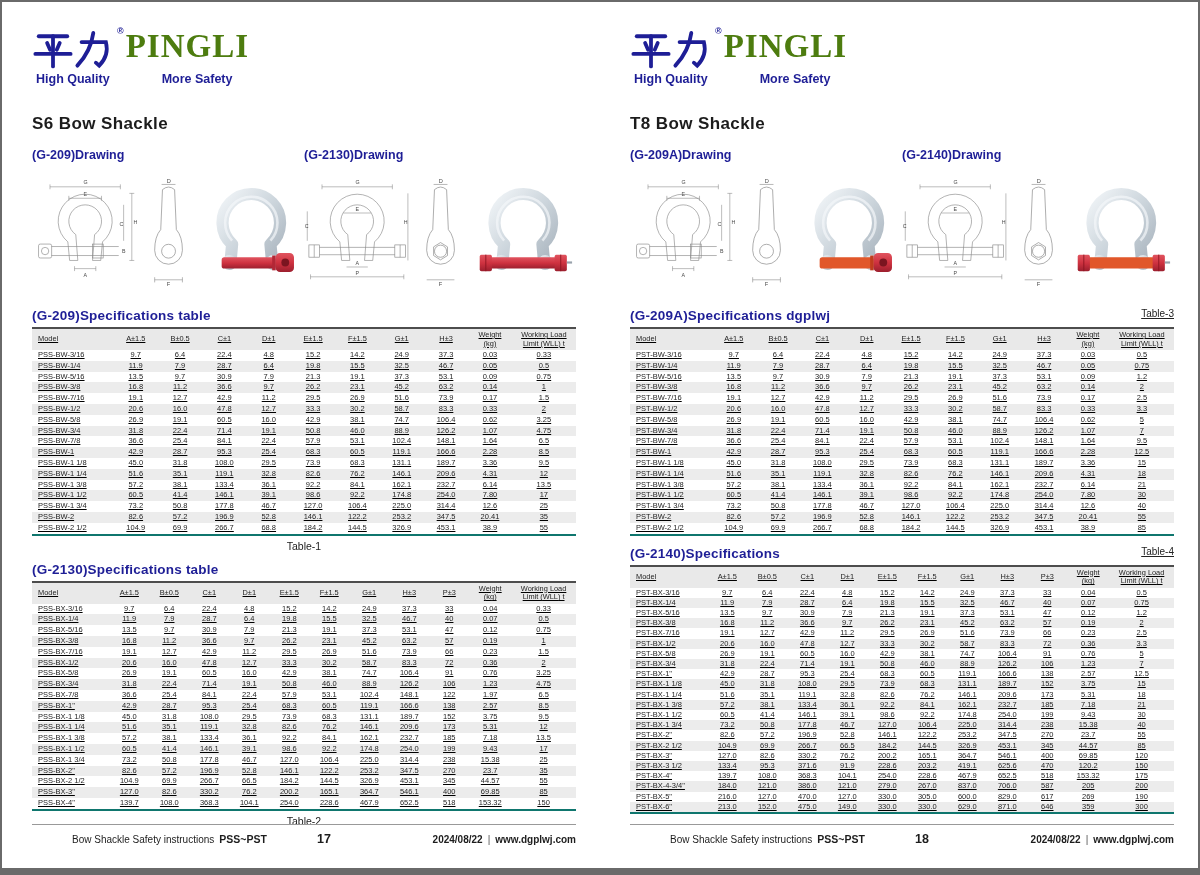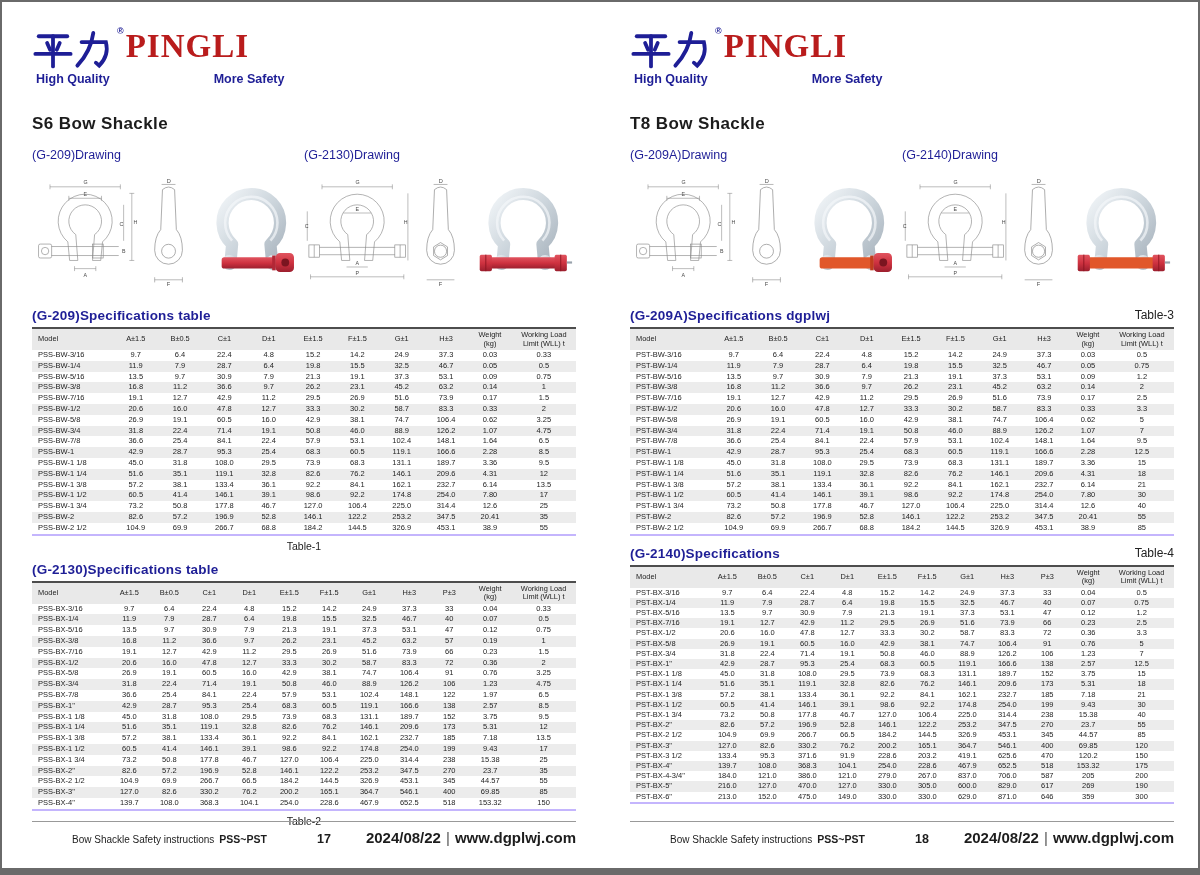--- a/index.html
+++ b/index.html
@@ -6,64 +6,64 @@
   body { font-family:"Liberation Sans", sans-serif; background:#fff; width:1200px; height:875px; overflow:hidden; }
   .sheet { position:relative; width:1200px; height:875px; border:2px solid #6a6a6a; border-bottom:7px solid #6a6a6a; display:flex; background:#fff; }
   .page { position:relative; width:598px; height:100%; padding:24px 24px 0 30px; background:#fff; }
   .page-divider { width:2px; background:#6a6a6a; height:100%; }
 
   
   .brand { position:relative; height:72px; }
   .logo-row { display:flex; align-items:flex-start; }
   .logo-cn { width:84px; height:44px; }
   .logo-reg { font-size:9px; color:#1e1e96; margin:0 2px 0 1px; font-weight:bold; }
-  .logo-en { font-family:"Liberation Serif", serif; font-weight:bold; font-size:33px; line-height:40px; color:#b91c1c; letter-spacing:1px; }
+  .logo-en { font-family:"Liberation Serif", serif; font-weight:bold; font-size:33px; line-height:40px; color:#4d7c0f; letter-spacing:1px; }
   .tagline { display:flex; color:#1e1e96; font-size:12.5px; font-weight:bold; margin-top:2px; }
   .tagline span:first-child { margin-left:4px; }
-  .tagline span:last-child { margin-left:104px; }
+  .tagline span:last-child { margin-left:52px; }
 
   .page-title { font-size:17px; font-weight:bold; color:#1c1c1c; letter-spacing:0.4px; margin-top:16px; }
 
   
   .drawings-row { display:flex; margin-top:14px; height:150px; }
   .drawing-block { width:50%; position:relative; }
-  .drawing-label { font-size:12.5px; font-weight:normal; color:#1e1e96; }
+  .drawing-label { font-size:12.5px; font-weight:bold; color:#1e1e96; }
   .figs { display:flex; align-items:flex-end; gap:8px; margin-top:4px; height:126px; }
   .fig-line { stroke:#8a8a8a; }
   .fig-line text { font-size:6.5px; fill:#4a4a4a; stroke:none; font-family:"Liberation Sans",sans-serif; }
   .fig-line path, .fig-line line, .fig-line rect, .fig-line circle { fill:none; stroke:#8a8a8a; stroke-width:0.8; }
   .fig-line .dim { stroke-width:0.6; stroke:#777; }
 
   
   .section { margin-top:10px; }
   .sec-head { display:flex; justify-content:space-between; align-items:flex-start; margin-bottom:4px; }
   .sec-heading { font-size:13.5px; font-weight:bold; color:#1e1e96; letter-spacing:0.2px; }
-  .corner-label { font-size:12px; color:#222; }
-  table.spec { width:100%; border-collapse:collapse; table-layout:fixed; border-top:2px solid #4d4d4d; border-bottom:2px solid #c4b5fd; }
+  .corner-label { font-size:10px; color:#222;text-decoration:underline; }
+  table.spec { width:100%; border-collapse:collapse; table-layout:fixed; border-top:2px solid #4d4d4d; border-bottom:2px solid #0f766e;text-decoration:underline; }
   table.spec th { background:#e9e9e9; font-weight:normal; font-size:7.4px; color:#222; text-align:center; padding:2px 0 2px; white-space:pre-line; line-height:1.15; vertical-align:middle; }
   table.spec td { font-size:7.5px; color:#1d1d1d; text-align:center; height:10.8px; line-height:10.8px; white-space:nowrap; overflow:hidden; }
   table.spec.compact td { height:10.2px; line-height:10.2px; }
   table.spec th.model, table.spec td.model { text-align:left; padding-left:6px; }
   table.spec tbody tr:nth-child(even) { background:#ececec; }
   col.c-model { width:15%; }
   col.c-num { width:8.15%; }
   col.c-weight { width:8%; }
   col.c-wll { width:11.8%; }
   .t12 col.c-model { width:14.2%; }
   .t12 col.c-num { width:7.35%; }
   .t12 col.c-weight { width:7.7%; }
   .t12 col.c-wll { width:11.9%; }
   .table-caption { text-align:center; font-size:10.5px; color:#222; margin-top:4px; }
 
   
   .page-footer { position:absolute; left:30px; right:24px; bottom:22px; border-top:1px solid #999; padding-top:7px; display:flex; align-items:baseline; font-size:10px; color:#1d1d1d; }
   .footer-left { flex:1;padding-left:40px; }
   .footer-left b { margin-left:5px; font-size:10.5px; }
   .footer-page { width:60px; text-align:center; font-size:12.5px; font-weight:bold; }
-  .footer-right { flex:1; text-align:right; font-weight:bold; font-size:15px; }
+  .footer-right { flex:1; text-align:right; font-weight:bold; font-size:10px; }
   .footer-right .sep { color:#555; font-weight:normal; margin:0 5px; }
 </style>
 </head>
 <body>
 
 <svg width="0" height="0" style="position:absolute">
   <defs>
     <linearGradient id="silverGrad" x1="0" y1="0" x2="1" y2="1">
       <stop offset="0" stop-color="#f0f4f7"></stop>
         <stop offset="0.5" stop-color="#ccd5dc"></stop>
@@ -1262,20 +1262,34 @@
               <td>7.9</td>
               <td>21.3</td>
               <td>19.1</td>
               <td>37.3</td>
               <td>53.1</td>
               <td>47</td>
               <td>0.12</td>
               <td>1.2</td>
             </tr>
             <tr>
+              <td class="model">PST-BX-3/8</td>
+              <td>16.8</td>
+              <td>11.2</td>
+              <td>36.6</td>
+              <td>9.7</td>
+              <td>26.2</td>
+              <td>23.1</td>
+              <td>45.2</td>
+              <td>63.2</td>
+              <td>57</td>
+              <td>0.19</td>
+              <td>2</td>
+            </tr>
+            <tr>
               <td class="model">PST-BX-7/16</td>
               <td>19.1</td>
               <td>12.7</td>
               <td>42.9</td>
               <td>11.2</td>
               <td>29.5</td>
               <td>26.9</td>
               <td>51.6</td>
               <td>73.9</td>
               <td>66</td>

